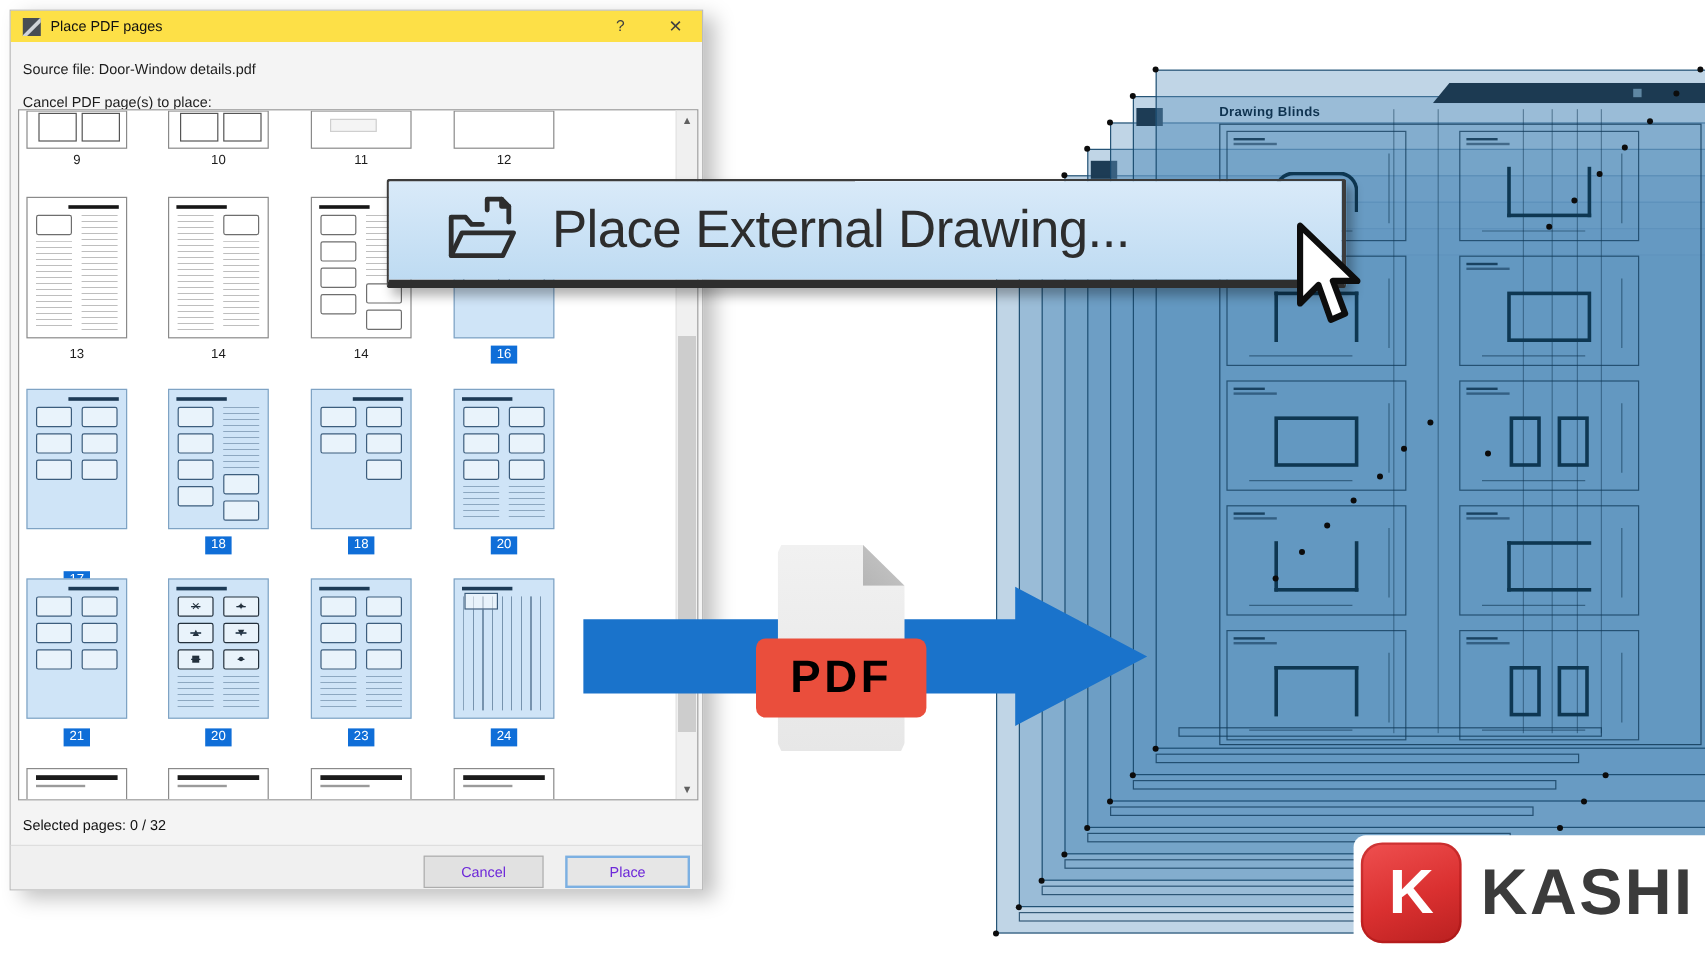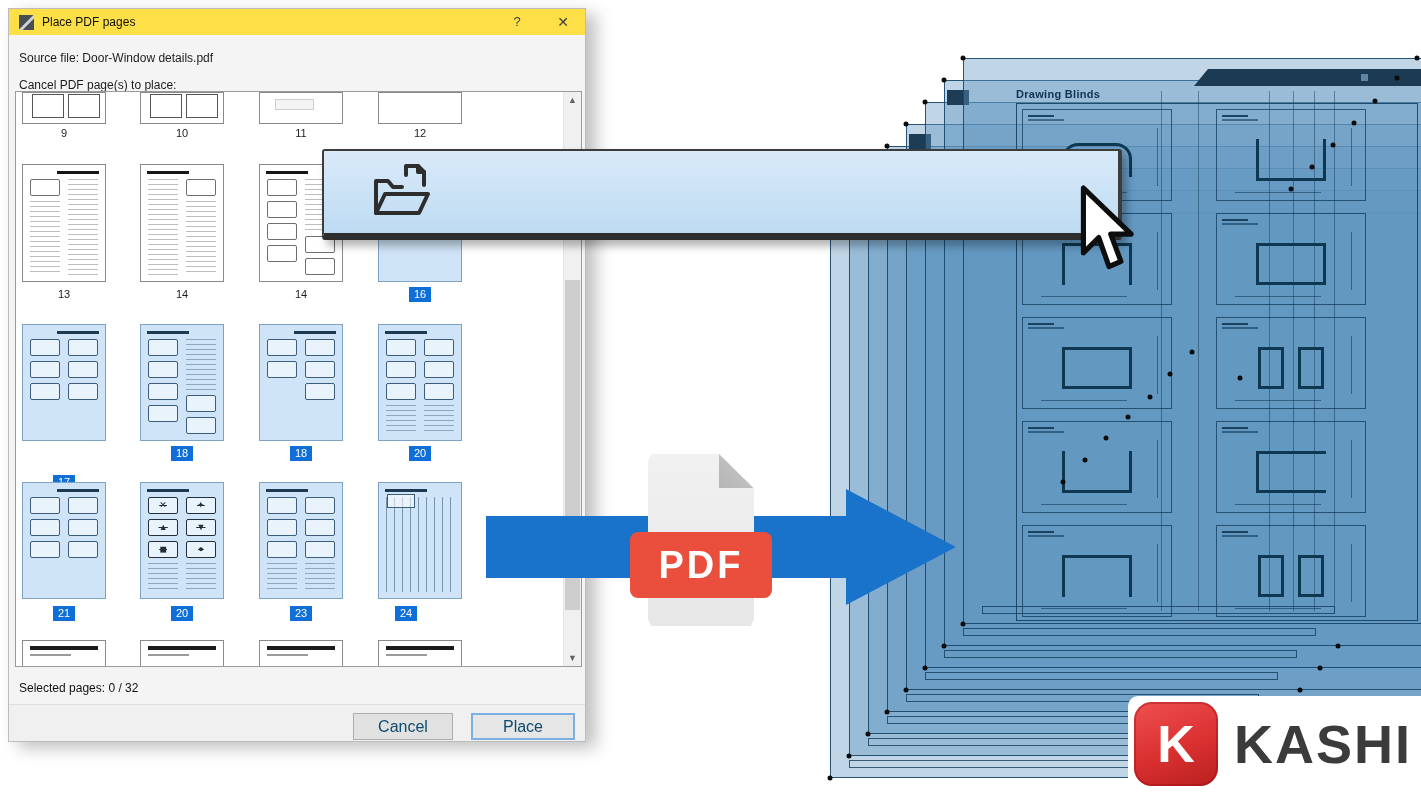--- a/index.html
+++ b/index.html
@@ -53,21 +53,21 @@
   
   .flow-arrow{position:absolute;left:486px;top:487px;}
   .pdfic{position:absolute;left:648px;top:454px;width:106px;height:172px;}
   .pdfbody{position:absolute;inset:0;background:linear-gradient(180deg,#f1f1f1,#e7e7e7);
         clip-path:polygon(0 4%,3% 0,67% 0,100% 20%,100% 96%,97% 100%,3% 100%,0 96%);}
   .pdffold{position:absolute;left:67%;top:0;width:33%;height:20%;
         background:linear-gradient(225deg,#c9c9c9,#b5b5b5);
         clip-path:polygon(0 0,100% 100%,0 100%);}
   .pdflabel{position:absolute;left:-18px;top:78px;width:142px;height:66px;background:#ea4e3c;
         border-radius:8px;display:flex;align-items:center;justify-content:center;
-        color:#ffffff;font-weight:bold;font-size:38px;letter-spacing:3px;}
+        color:#000000;font-weight:bold;font-size:38px;letter-spacing:3px;}
 
   
   .dialog{position:absolute;left:8px;top:8px;width:578px;height:734px;background:#f4f4f4;
         border:1px solid #bcbcbc;box-sizing:border-box;
         box-shadow:10px 6px 16px rgba(0,0,0,0.25);font-size:12px;color:#111;}
   .titlebar{height:26px;background:#fde047;display:flex;align-items:center;
         padding:0 10px;position:relative;}
   .appicon{width:15px;height:15px;background:#474d54;margin-right:8px;position:relative;overflow:hidden;}
   .appicon::after{content:"";position:absolute;left:-4px;top:6px;width:26px;height:3px;
         background:#cfd3d8;transform:rotate(-45deg);}
@@ -83,21 +83,21 @@
         border-left:1px solid #e4e4e4;}
   .sarrow{position:absolute;left:0;right:0;height:16px;color:#606060;font-size:9px;
         line-height:16px;text-align:center;}
   .sup{top:0;} .sdown{bottom:0;}
   .sthumb{position:absolute;left:1px;right:1px;top:188px;height:330px;background:#cdcdcd;}
   .status{position:absolute;left:10px;top:672px;}
   .footer{position:absolute;left:0;right:0;bottom:0;height:36px;background:#f0f0f0;
         border-top:1px solid #dedede;}
   .btn{position:absolute;top:704px;height:27px;background:#e1e1e1;border:1px solid #adadad;
         box-sizing:border-box;display:flex;align-items:center;justify-content:center;
-        font-size:16px;color:#0c4a6e;}
+        font-size:12px;color:#6d28d9;}
   .btn-cancel{left:344px;width:100px;}
   .btn-place{left:462px;width:104px;border:2px solid #7cb0e2;background:#e6e6e6;}
 
   
   .th{position:absolute;background:#fff;border:1px solid #8a8a8a;box-sizing:border-box;
       color:#6e6e6e;overflow:hidden;}
   .th.sel{background:#cfe4f7;border-color:#7fa3c4;color:#3c5d7d;}
   .tb{position:absolute;top:6px;height:3px;background:#161616;}
   .sel .tb{background:#1d3a55;}
   .tb.bl{left:7%;width:52%;} .tb.br{right:7%;width:52%;}
@@ -440,21 +440,21 @@
             <s class="ibx"></s>
             <s class="iln"></s>
           </s>
         </div>
         <div class="plabwrap" style="left: 243px; top: 514px;"><span class="plab sel">23</span></div>
         <div class="th v-stripes sel" style="left: 362px; top: 390px; width: 84px; height: 117px;">
           <s class="tb bl"></s>
           <s class="stripesbg"></s>
           <s class="tlbox"></s>
         </div>
-        <div class="plabwrap" style="left: 348px; top: 514px; text-decoration: underline;"><span class="plab sel">24</span></div>
+        <div class="plabwrap" style="left: 362px; top: 514px; text-decoration: underline;"><span class="plab sel">24</span></div>
         <div class="th v-header" style="left: 6px; top: 548px; width: 84px; height: 27px;">
           <s class="hb"></s>
         </div>
         <div class="th v-header" style="left: 124px; top: 548px; width: 84px; height: 27px;">
           <s class="hb"></s>
         </div>
         <div class="th v-header" style="left: 243px; top: 548px; width: 84px; height: 27px;">
           <s class="hb"></s>
         </div>
         <div class="th v-header" style="left: 362px; top: 548px; width: 84px; height: 27px;">
@@ -480,18 +480,19 @@
 
   <div class="flyout">
     <svg class="flyicon" width="66" height="62" viewBox="0 0 66 62">
       <g fill="none" stroke="#2d2d2d" stroke-width="4" stroke-linejoin="round" stroke-linecap="round">
         <path d="M38 14 L38 5 L50 5 L56 11 L56 24"></path>
         <path d="M50 5 L50 11 L56 11"></path>
         <path d="M8 52 L8 20 L20 20 L25 26 L34 26"></path>
         <path d="M8 52 L17 33 L60 33 L51 52 Z"></path>
       </g>
     </svg>
+    <span class="flabel">Place External Drawing...</span>
   </div>
 
   <svg class="cursor" width="58" height="90" viewBox="0 0 34 52">
     <path d="M2 2 L2 40 L11 31 L17 48 L24 45 L18 29 L30 29 Z" fill="#ffffff" stroke="#0d0d0d" stroke-width="3" stroke-linejoin="round"></path>
   </svg>
 </div>
 
 </body></html>

